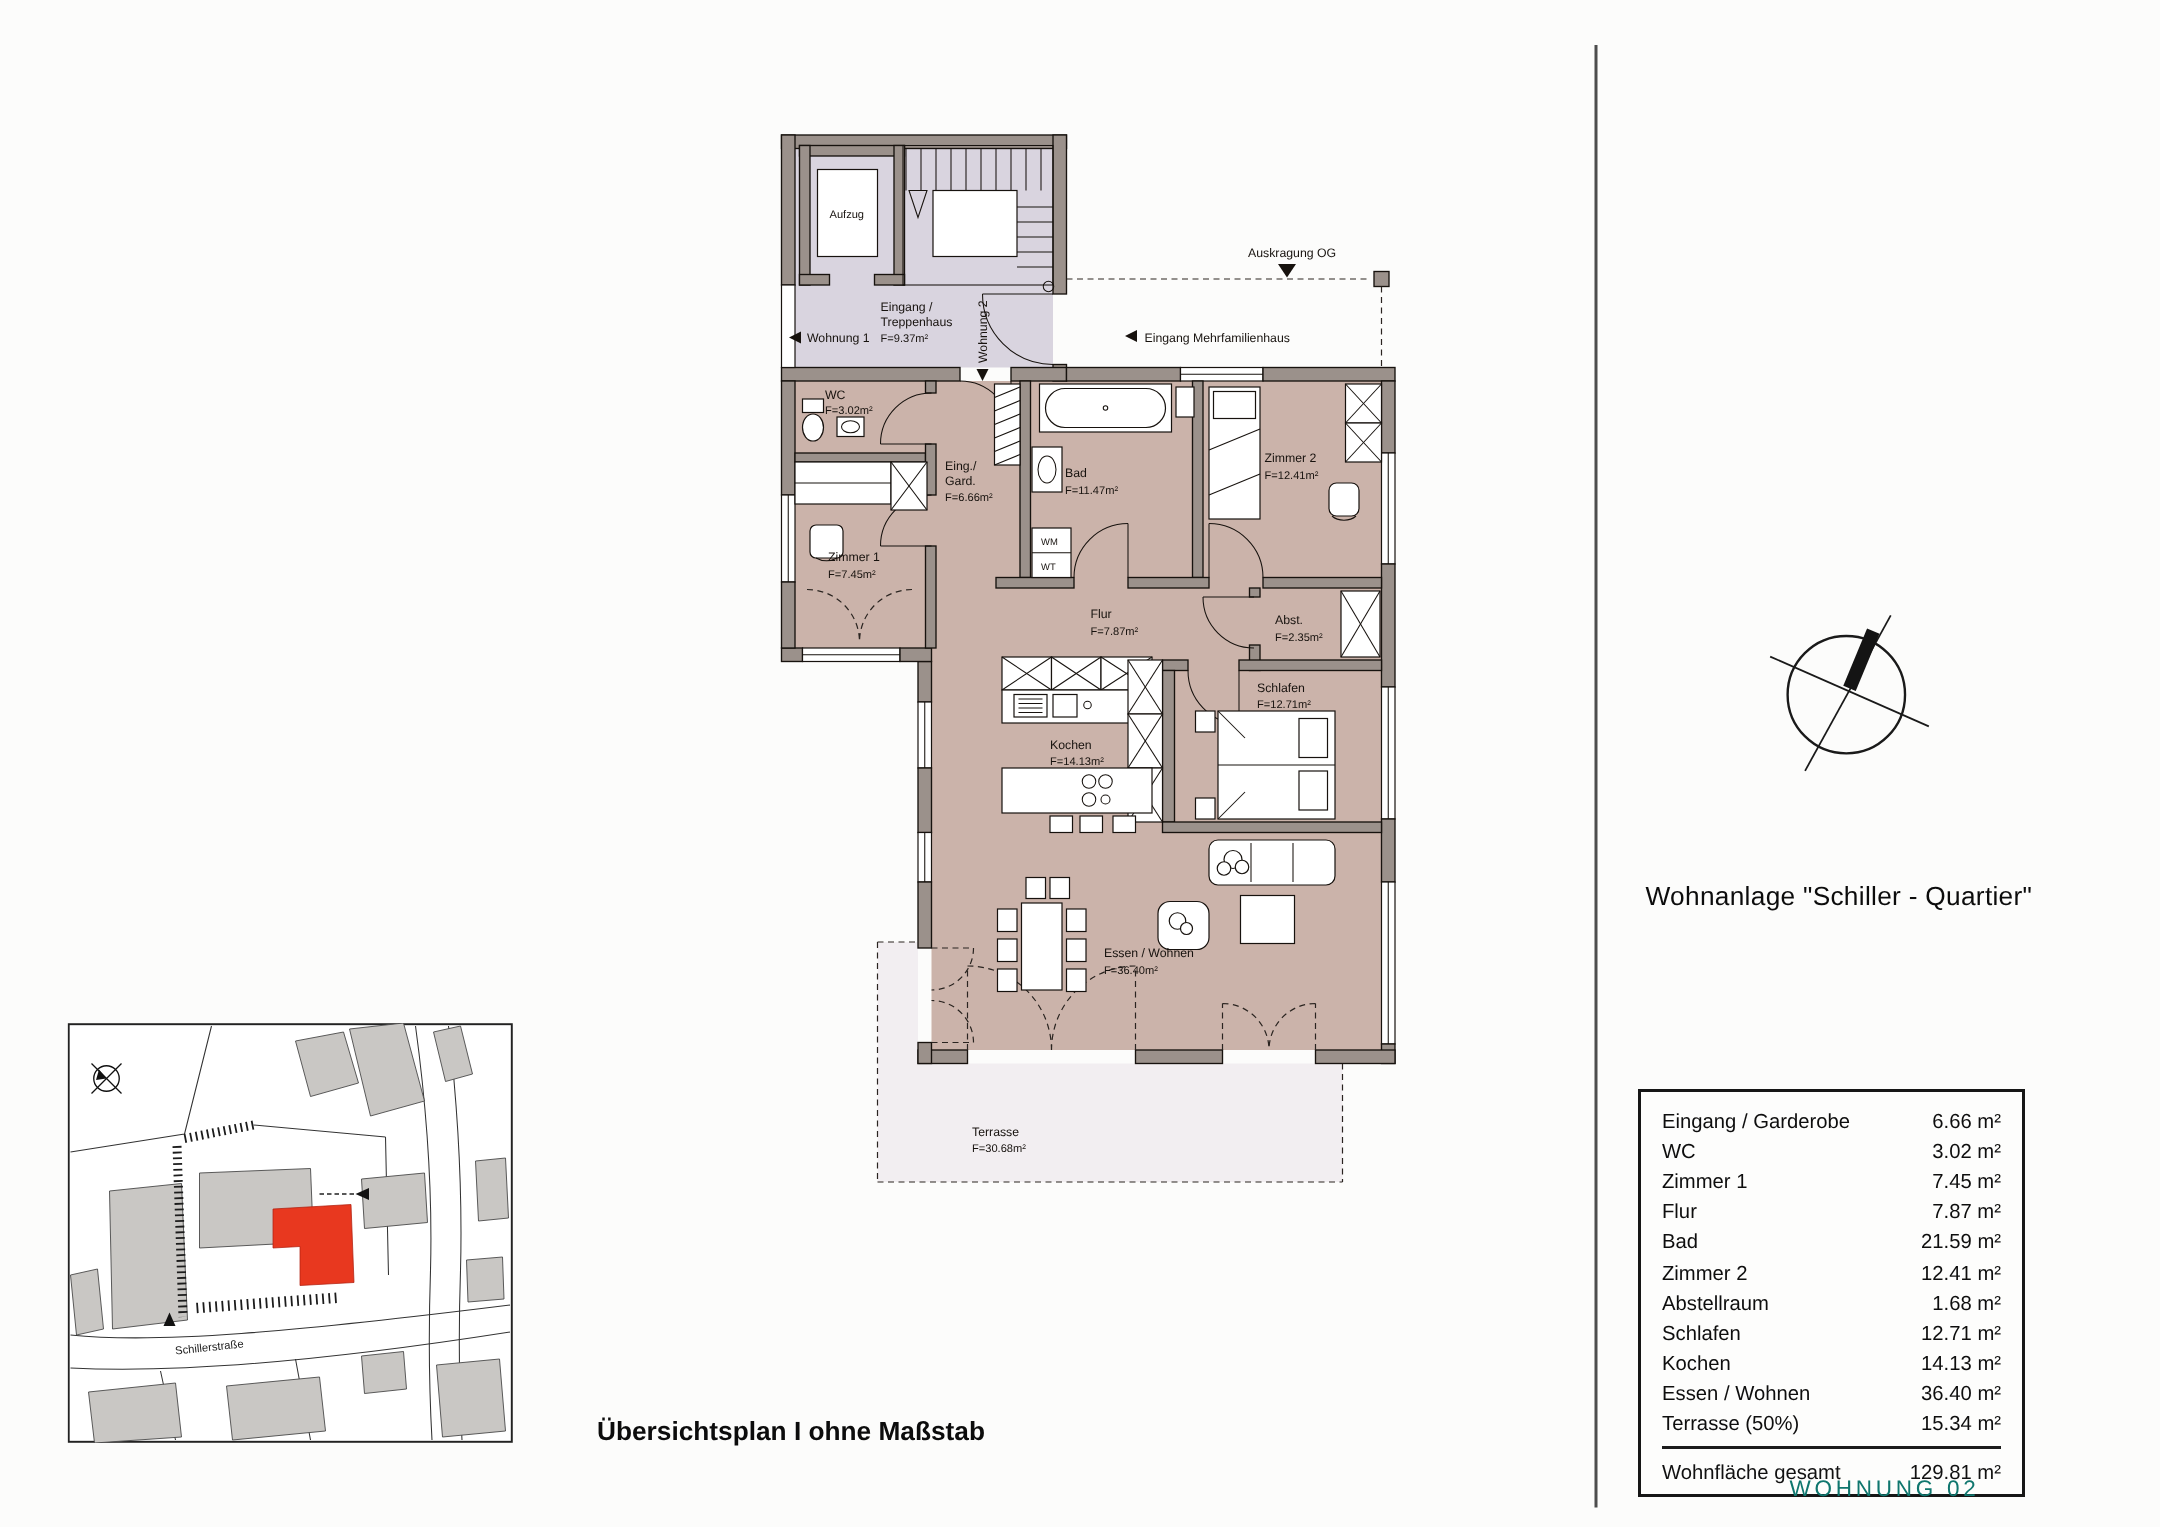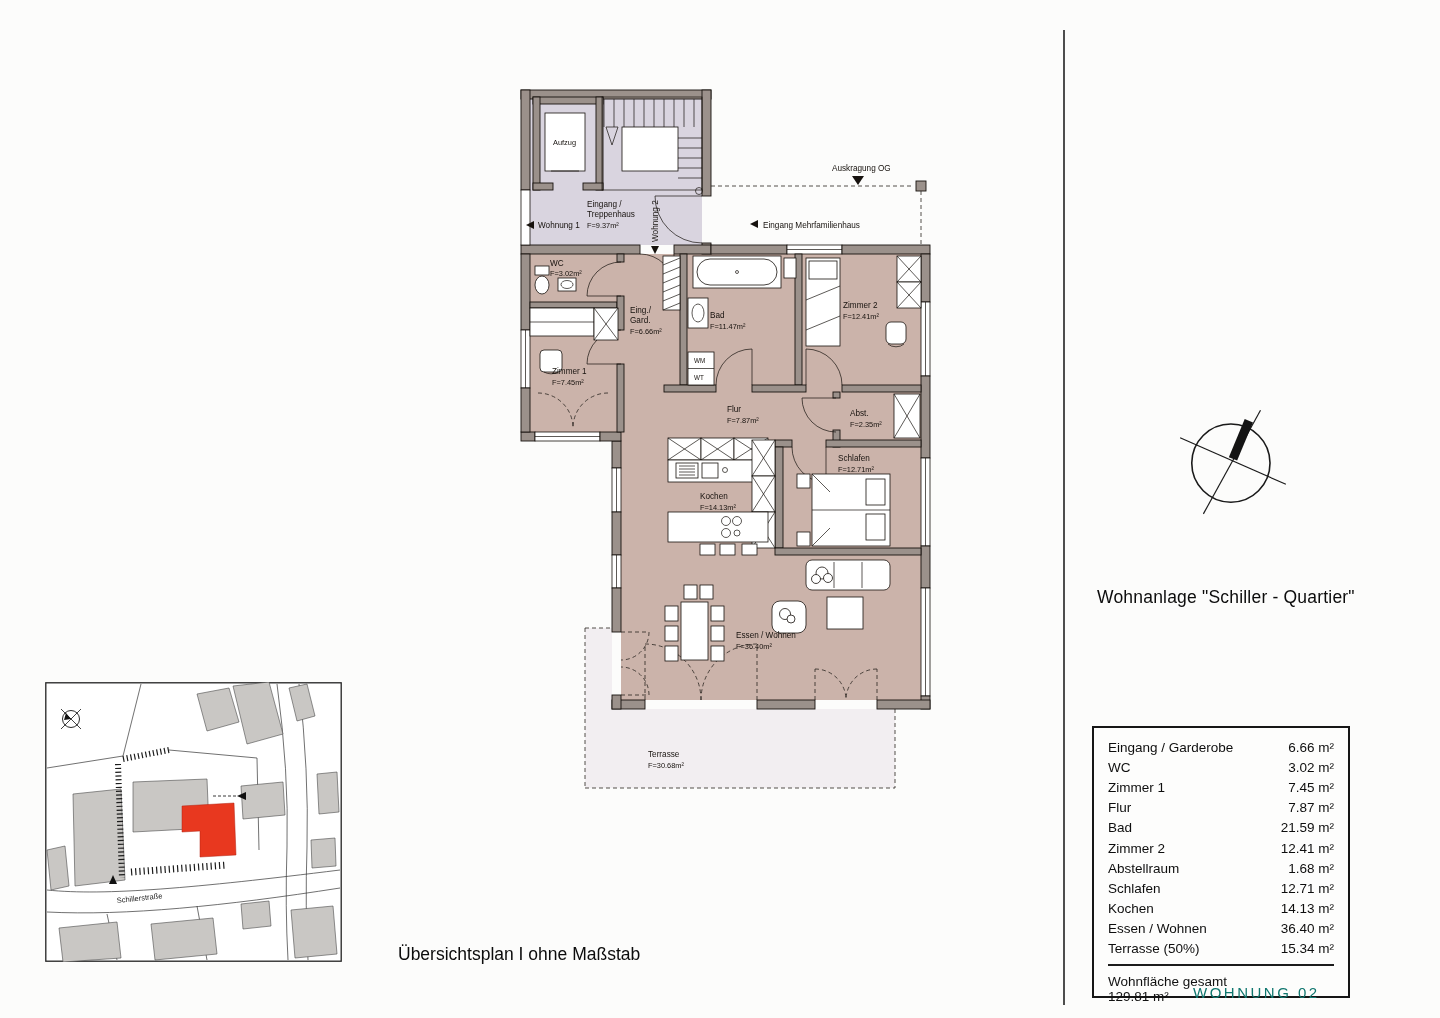--- a/index.html
+++ b/index.html
@@ -6,23 +6,23 @@
   .page{position:relative;width:1440px;height:1018px;background:#fcfcfb;overflow:hidden;
         font-family:"Liberation Sans",sans-serif;color:#111;}
   .divider{position:absolute;left:1063px;top:30px;width:2px;height:975px;background:#4d4d4d;}
   .title-block{position:absolute;left:1097px;top:581px;font-size:17.5px;font-weight:500;
         color:#0c0c0c;line-height:32px;letter-spacing:.2px;}
   .area-table{position:absolute;left:1092px;top:696px;width:258px;height:272px;
         border:2px solid #161616;box-sizing:border-box;padding:9px 14px 0 14px;background:#fdfdfc;margin-top:30px;}
   .area-row{display:flex;justify-content:space-between;align-items:center;height:20.2px;
         font-size:13.5px;font-weight:500;color:#0e0e0e;}
   .sep{border:none;border-top:2px solid #1c1c1c;margin:5px 0 0 0;}
-  .total-row{display:flex;justify-content:space-between;margin-top:8px;font-size:13.5px;font-weight:500;flex-direction:column;}
+  .total-row{display:flex;justify-content:space-between;margin-top:8px;font-size:13.5px;font-weight:500;}
   .footer{position:absolute;left:1193px;top:984px;font-size:15px;letter-spacing:2.5px;color:#0f766e;}
-  .caption{position:absolute;left:398px;top:944px;font-size:17.5px;font-weight:400;color:#0c0c0c;}
+  .caption{position:absolute;left:398px;top:944px;font-size:17.5px;font-weight:700;color:#0c0c0c;}
   svg{position:absolute;}
   
   .wall{fill:#9b918b;stroke:#17120e;stroke-width:.9;}
   .floor{fill:#cbb3aa;}
   .sfloor{fill:#d9d4df;}
   .terr{fill:#f2eef1;}
   .w{fill:#fff;stroke:#17120e;stroke-width:.8;}
   .tl{stroke:#17120e;stroke-width:.7;fill:none;}
   .tld{stroke:#2a2420;stroke-width:.8;fill:none;stroke-dasharray:4 3;}
   .lbl{font-family:"Liberation Sans",sans-serif;font-size:8.2px;fill:#17120e;}

